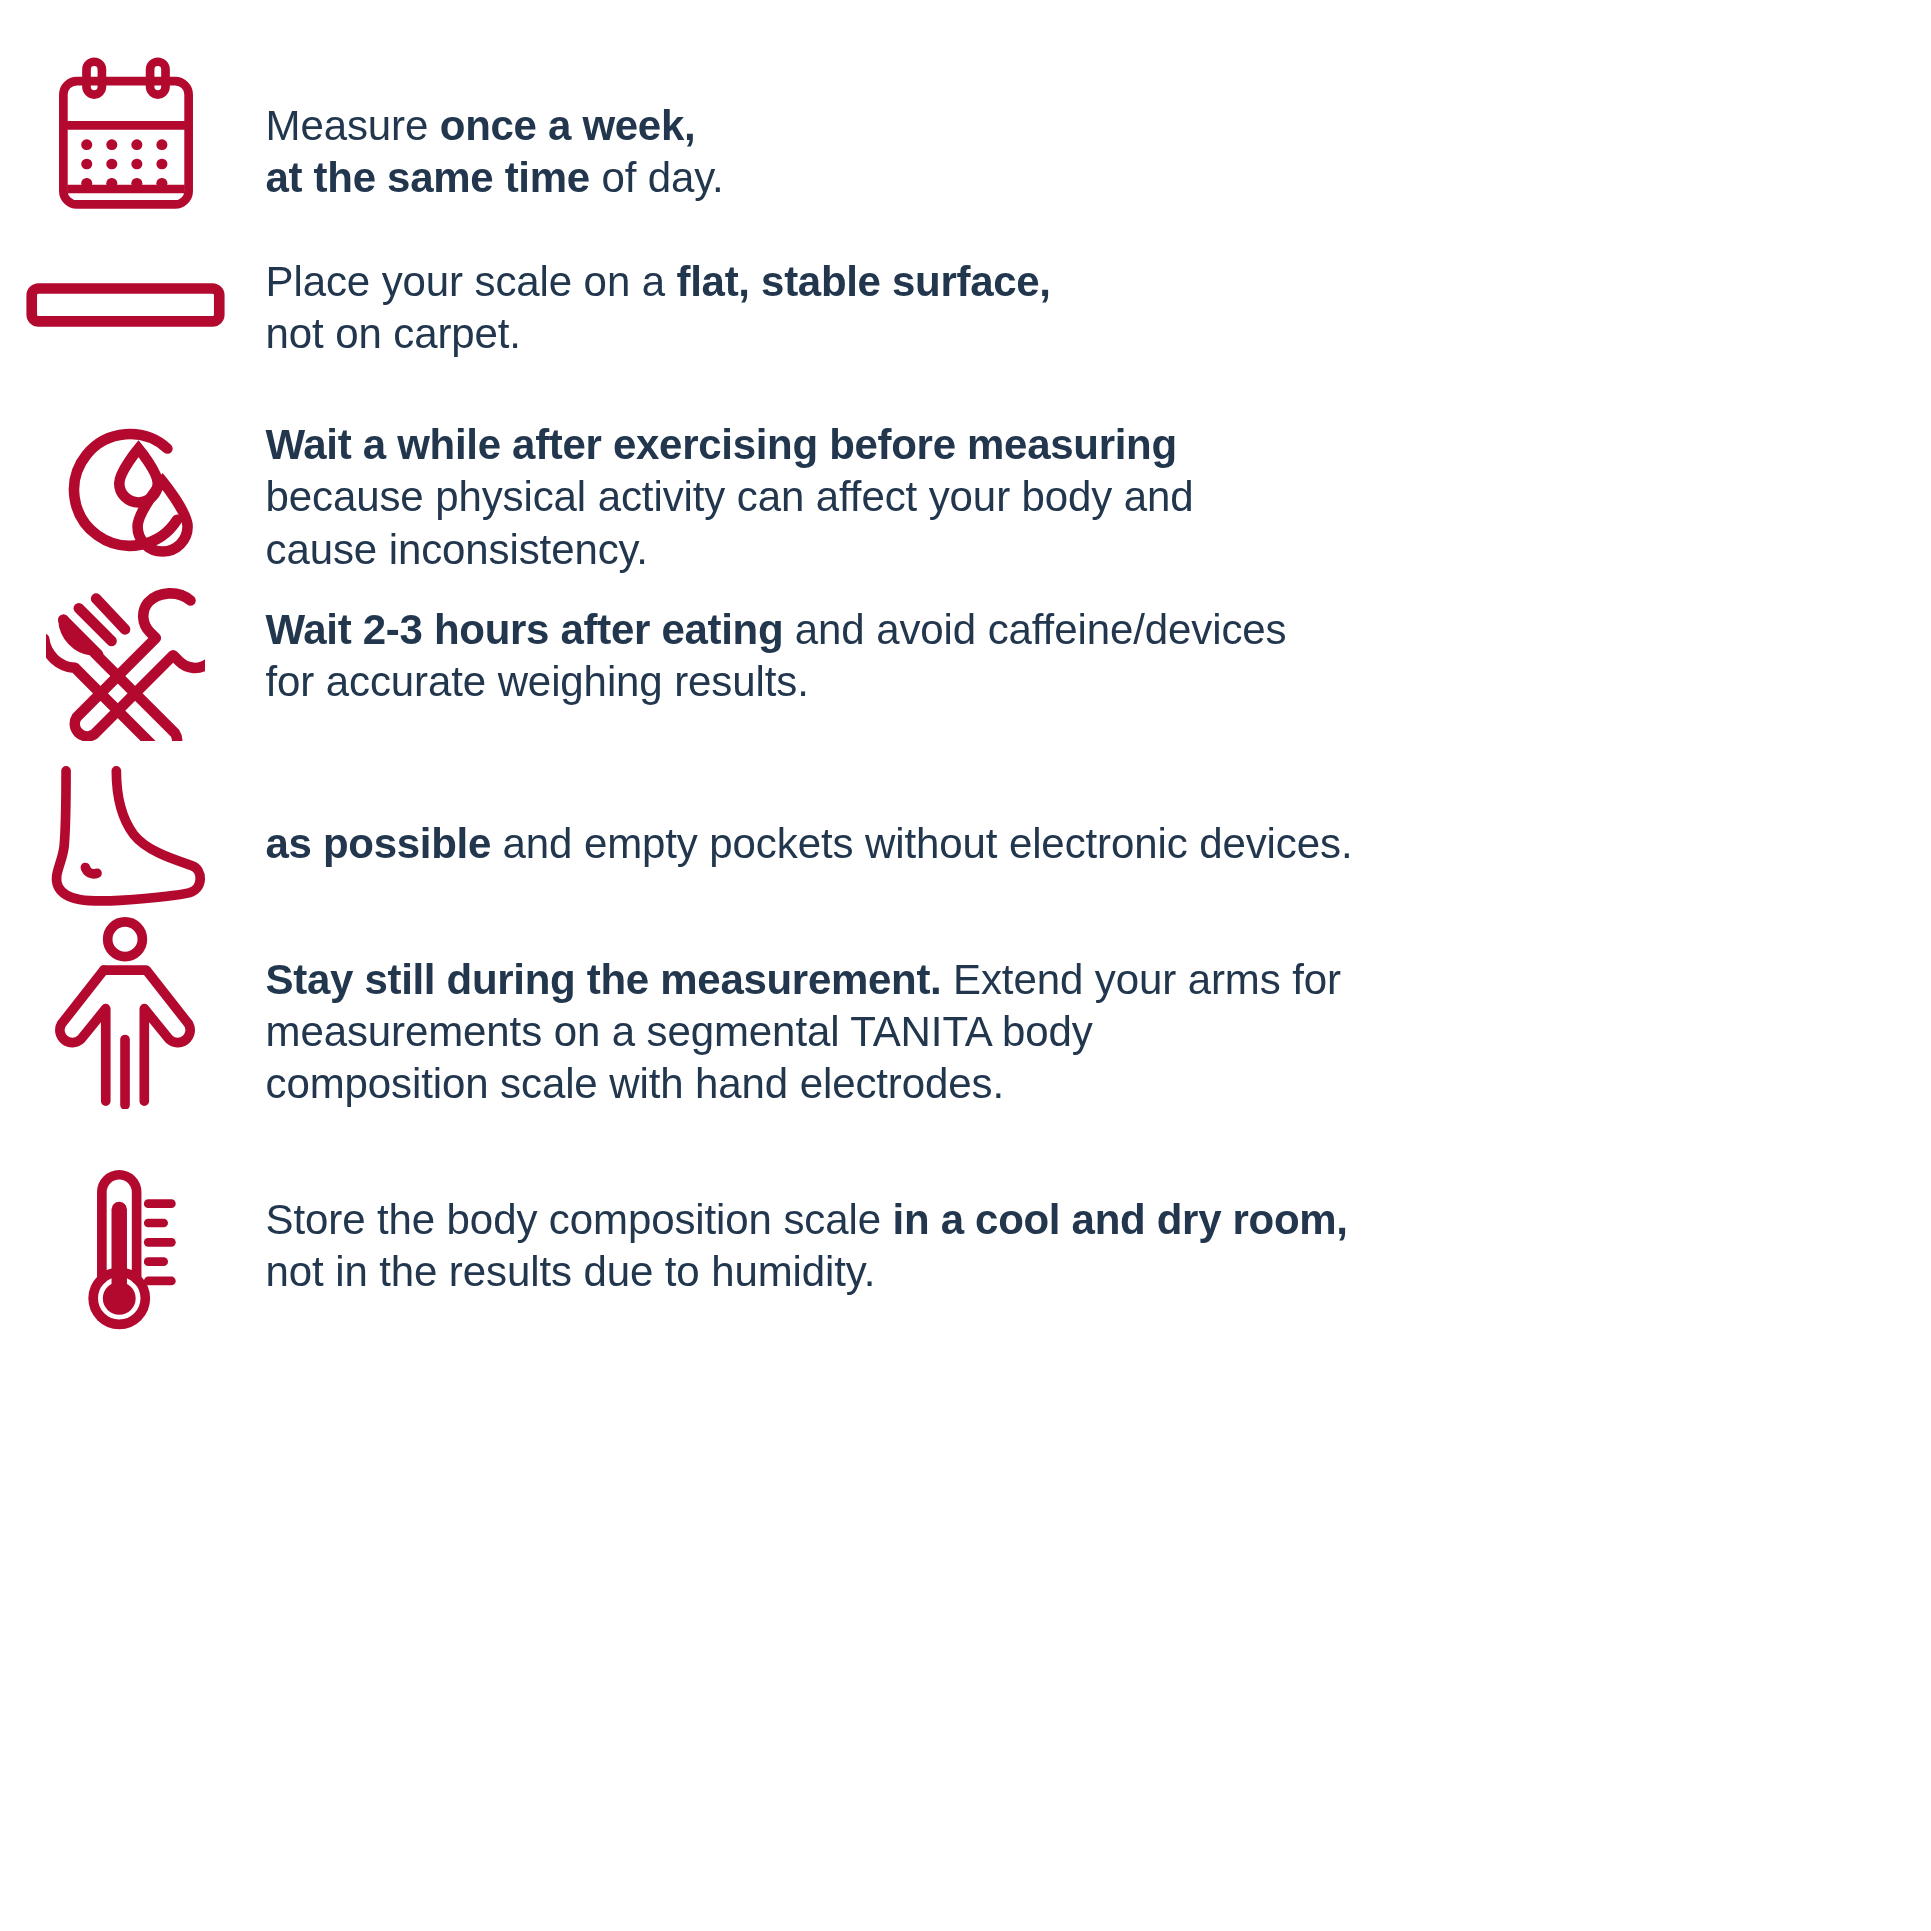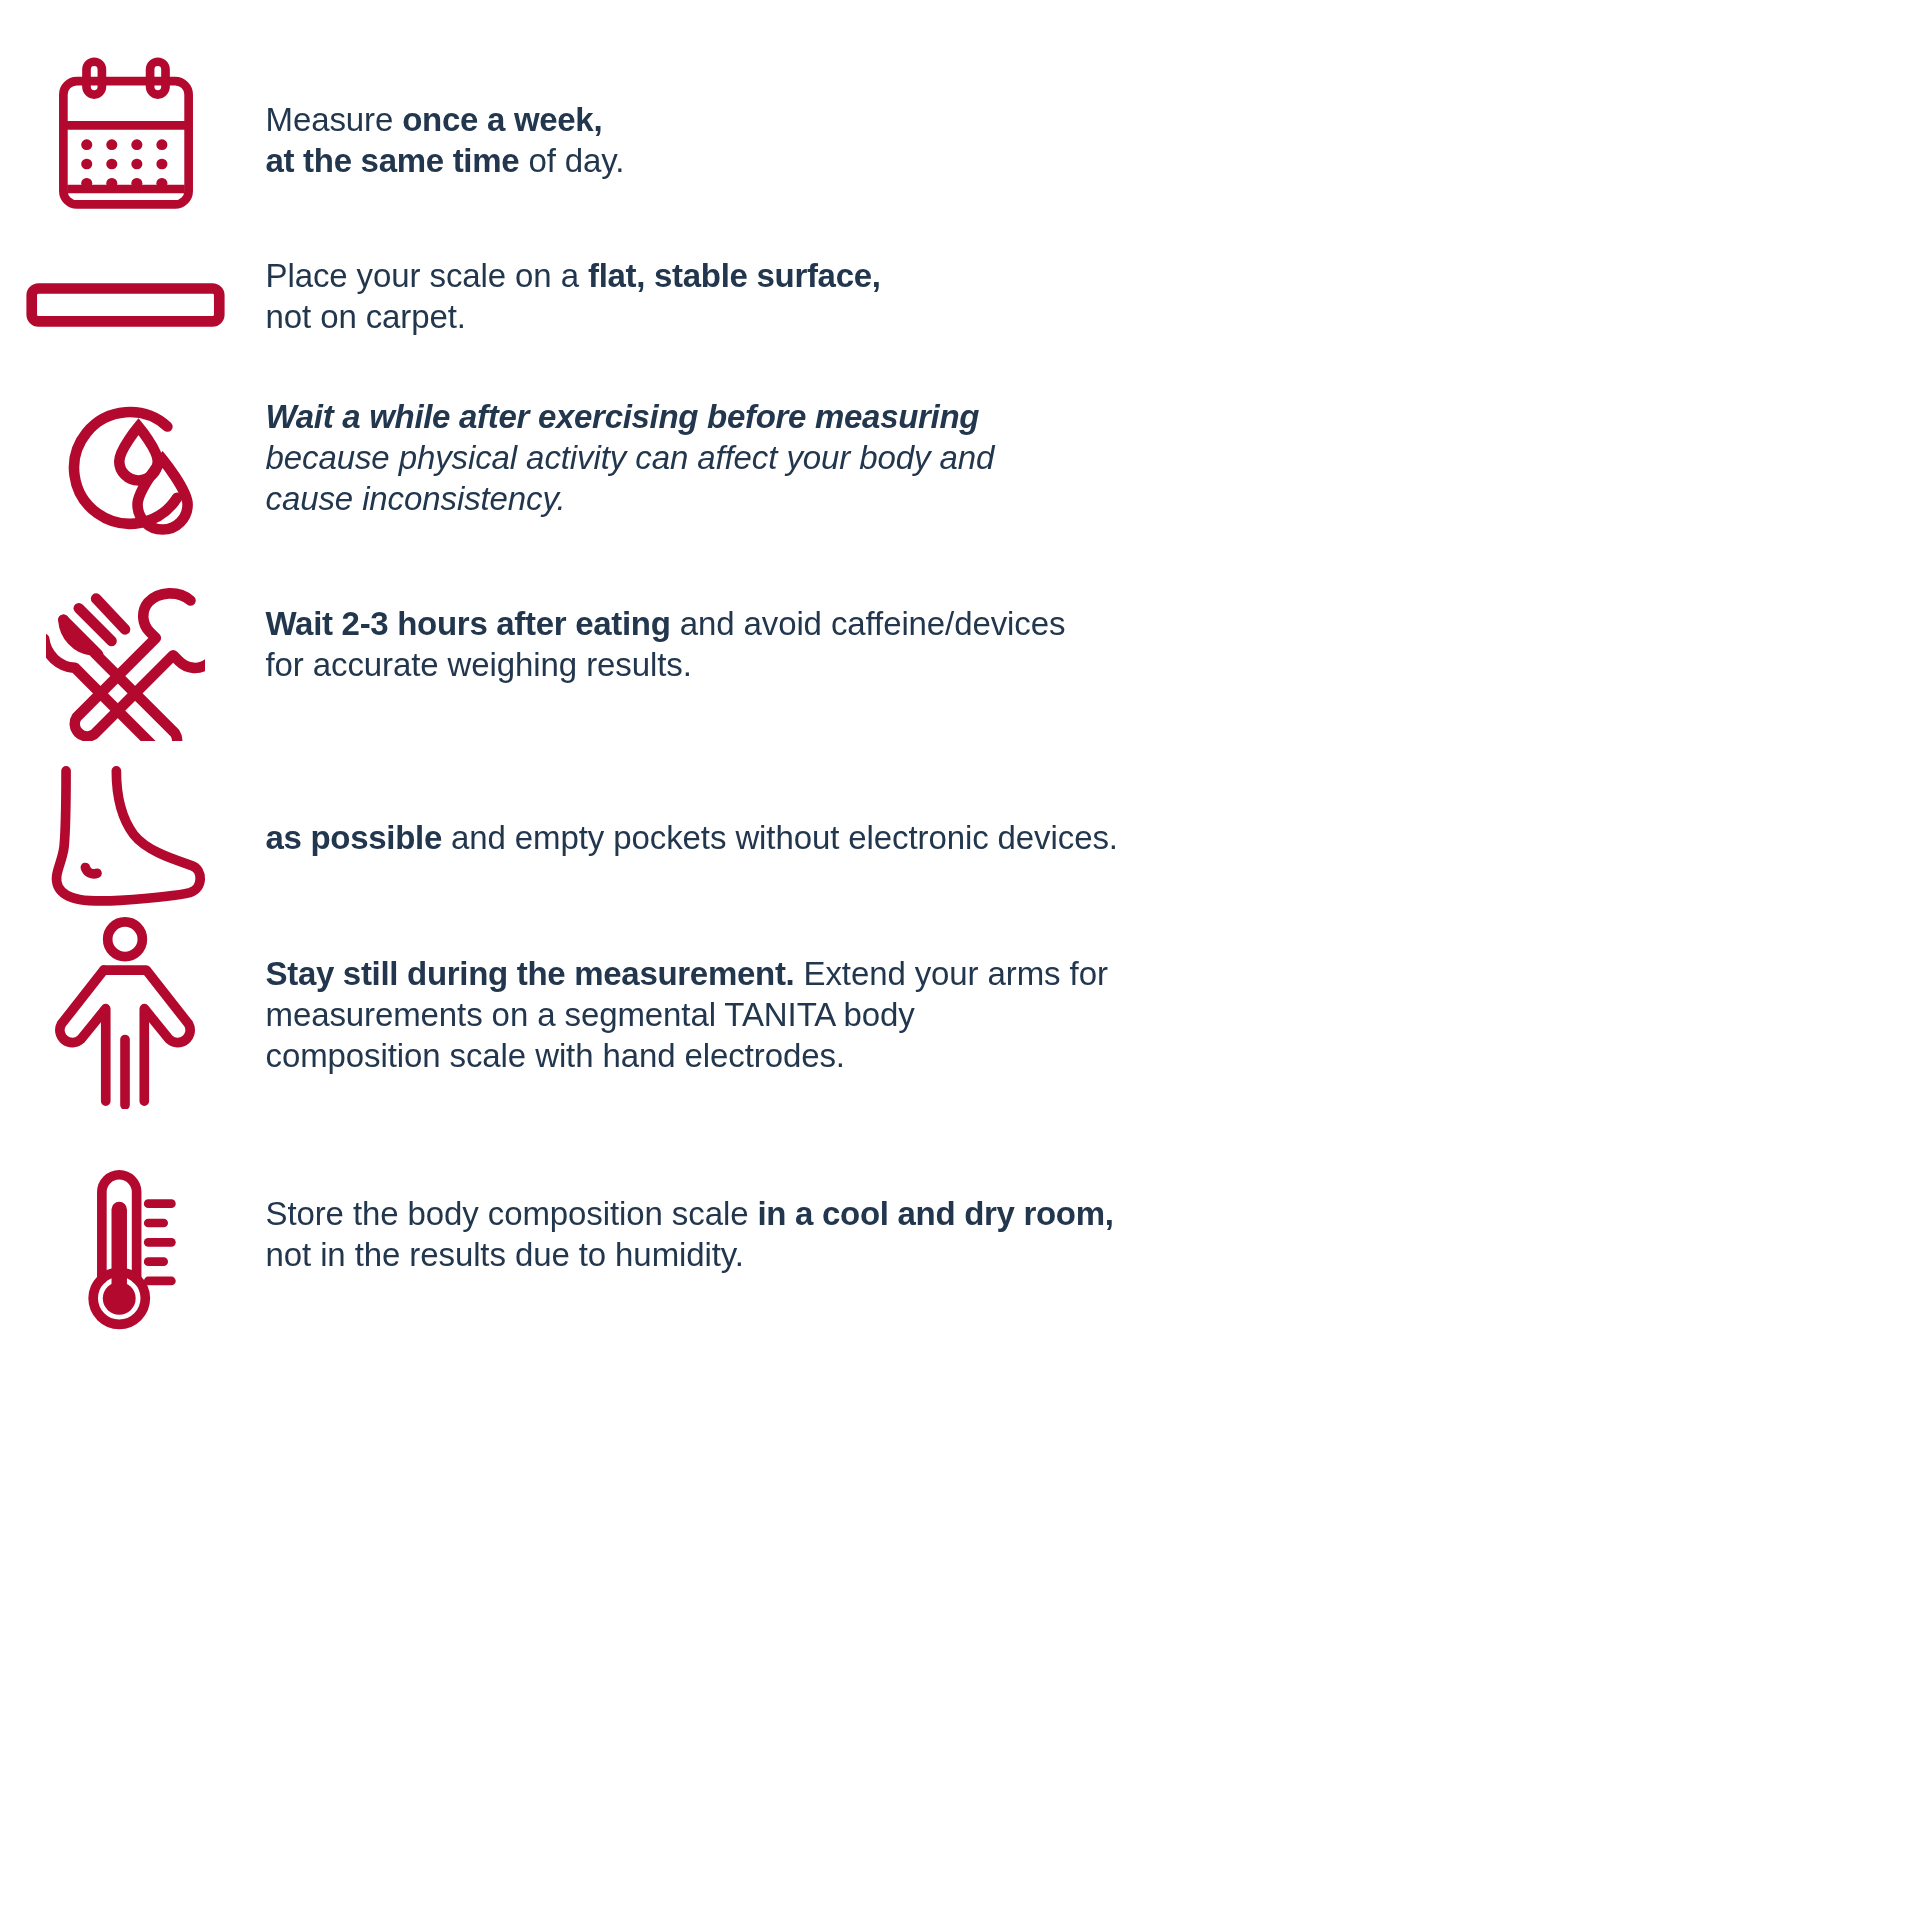--- a/index.html
+++ b/index.html
@@ -26,32 +26,32 @@
     width: 251px;
     min-width: 251px;
     display: flex;
     justify-content: center;
     align-items: center;
   }
   .icon-cell svg { display: block; }
   .text-cell {
     padding-left: 14.5px;
     color: #22374e;
-    font-size: 33px;
+    font-size: 42px;
     line-height: 1.24;
     letter-spacing: -0.1px;
     font-weight: 400;
   }
   .text-cell b { font-weight: 700; letter-spacing: -0.3px; }
   .ln { white-space: nowrap; display: block; }
 
   
   #row-0 { top: 46px; }
   #row-1 { top: 248px; }
-  #row-2 { top: 380px; font-style: italic; }
+  #row-2 { top: 402px; }
   #row-3 { top: 577px; }
   #row-4 { top: 748px; }
   #row-5 { top: 912px; }
   #row-6 { top: 1144px; }
   #row-7 { top: 1429px; }
 
   
   #row-0 .icon-cell { padding-top: 9.7px; }
   #row-1 .icon-cell { padding-top: 27px; }
   #row-2 .icon-cell { padding-top: 9.7px; }

